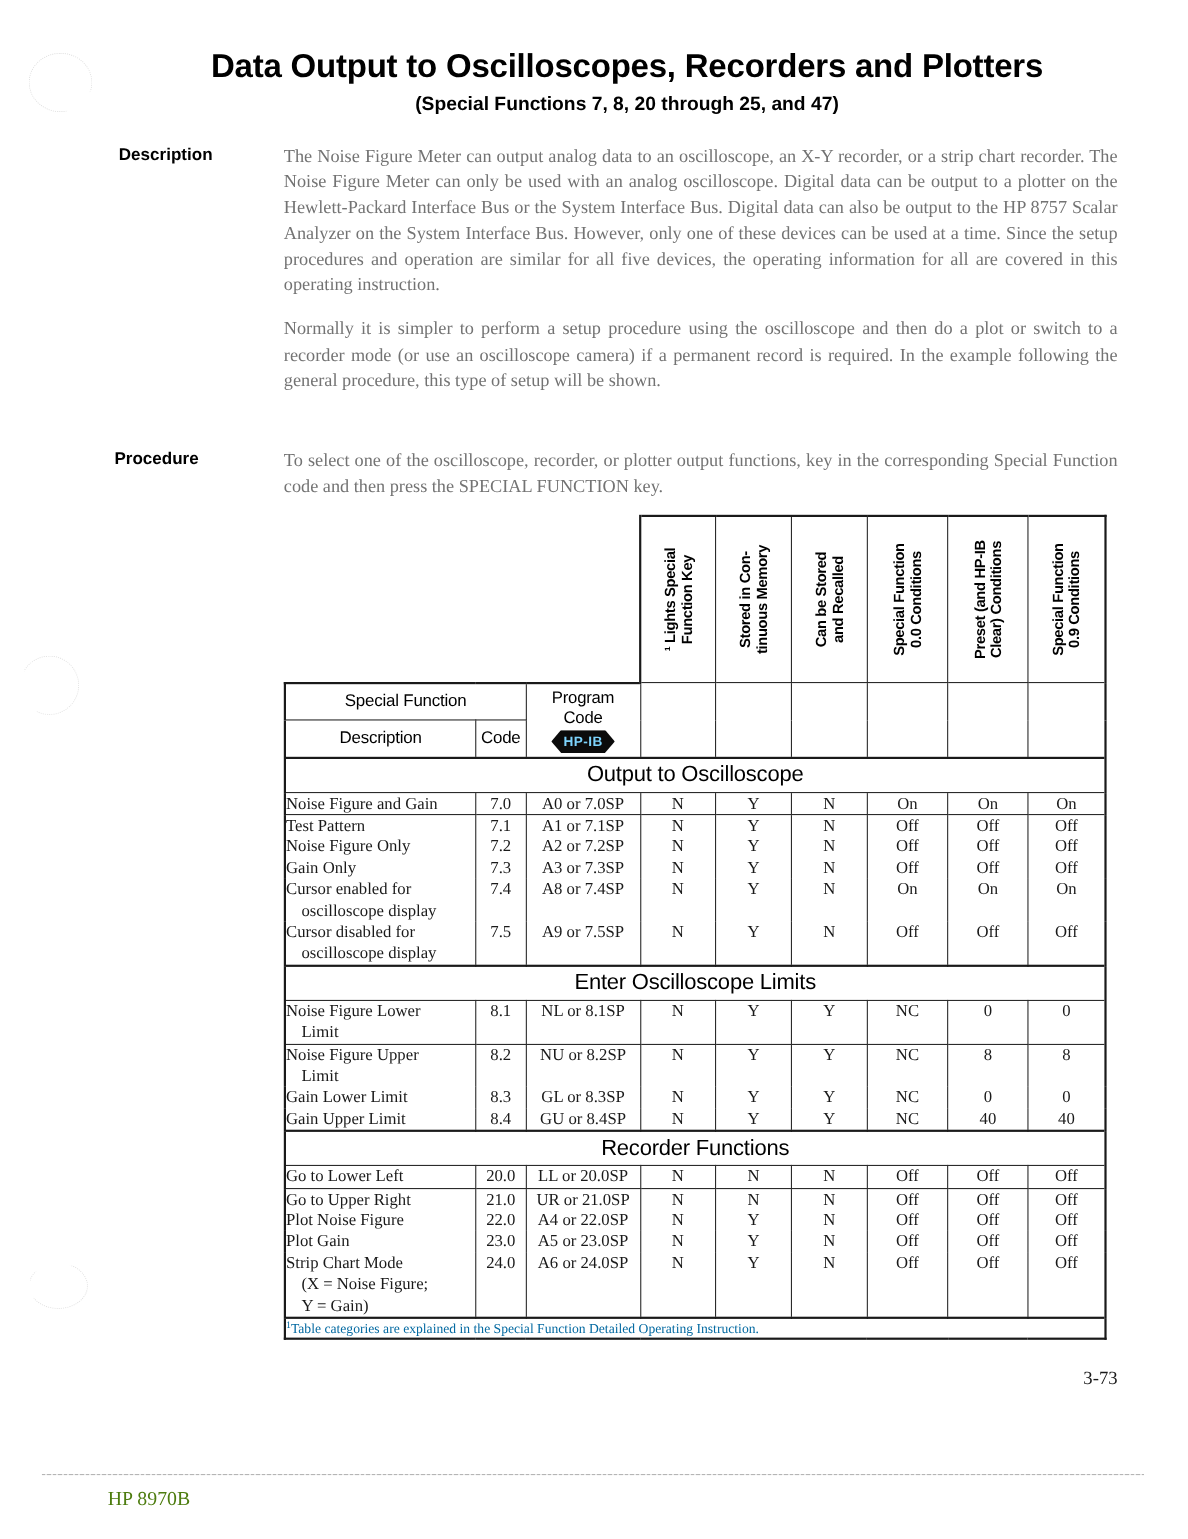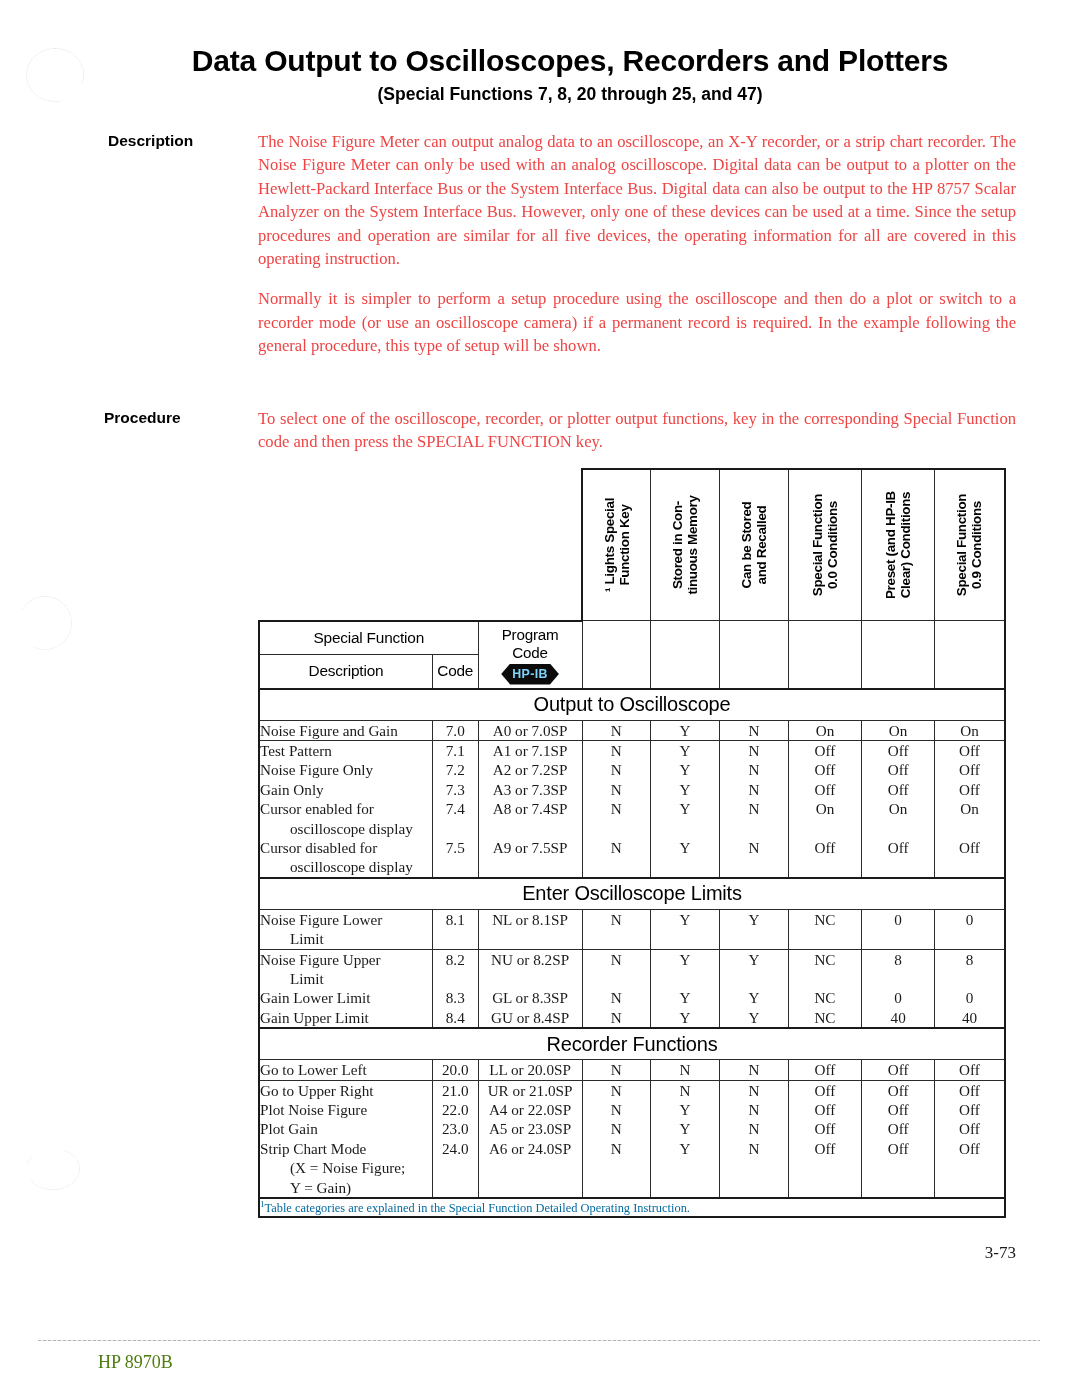--- a/index.html
+++ b/index.html
@@ -36,21 +36,21 @@
   }
 
   
   .sidelabel{
     position:absolute;font-family:"Liberation Sans",sans-serif;
     font-weight:bold;font-size:15.5px;color:#000;text-align:left;
   }
   .bodytext{
     position:absolute;left:258px;width:758px;
     font-family:"Liberation Serif",serif;font-size:16.6px;
-    line-height:23.4px;text-align:justify;color:#ef4444;
+    line-height:23.4px;text-align:justify;color:#737373;
   }
   .bodytext p{margin:0 0 17px 0;}
   .bodytext p:last-child{margin-bottom:0;}
 
   
   .tbl-wrap{position:absolute;left:258px;top:468px;width:748px;}
   table.spec{
     border-collapse:collapse;width:748px;
     font-family:"Liberation Serif",serif;font-size:15.2px;color:#1a1a1a;
     table-layout:fixed;
@@ -93,21 +93,21 @@
     display:inline-block;background:#0b0b0b;color:#7dd3fc;
     font-family:"Liberation Sans",sans-serif;font-weight:bold;font-size:12.4px;
     letter-spacing:0.4px;padding:1px 11px 2px 11px;margin-top:2px;
     clip-path:polygon(9px 0,calc(100% - 9px) 0,100% 50%,calc(100% - 9px) 100%,9px 100%,0 50%);
   }
   .sec-head{
     font-family:"Liberation Sans",sans-serif;font-weight:bold;font-size:20px;
     text-align:center;color:#000;height:30px;letter-spacing:-0.2px;
   }
   td.desc{padding:1px 4px 1px 11px;text-align:left;line-height:19.4px;}
-  td.desc .cont{display:block;padding-left:30px;}
+  td.desc .cont{display:block;padding-left:14px;}
   td.code{text-align:center;padding:1px 3px;line-height:19.4px;}
   td.prog{text-align:center;padding:1px 3px;line-height:19.4px;margin-left:15px;}
   td.mark{text-align:center;padding:1px 2px;line-height:19.4px;}
   tr.rowgroup td{vertical-align:top;}
 
   .foot-note{
     font-family:"Liberation Serif",serif;font-size:12.4px;color:#0369a1;
     padding:7px 0 7px 12px;text-align:left;
   }
   .foot-note sup{font-size:9px;vertical-align:super;}

